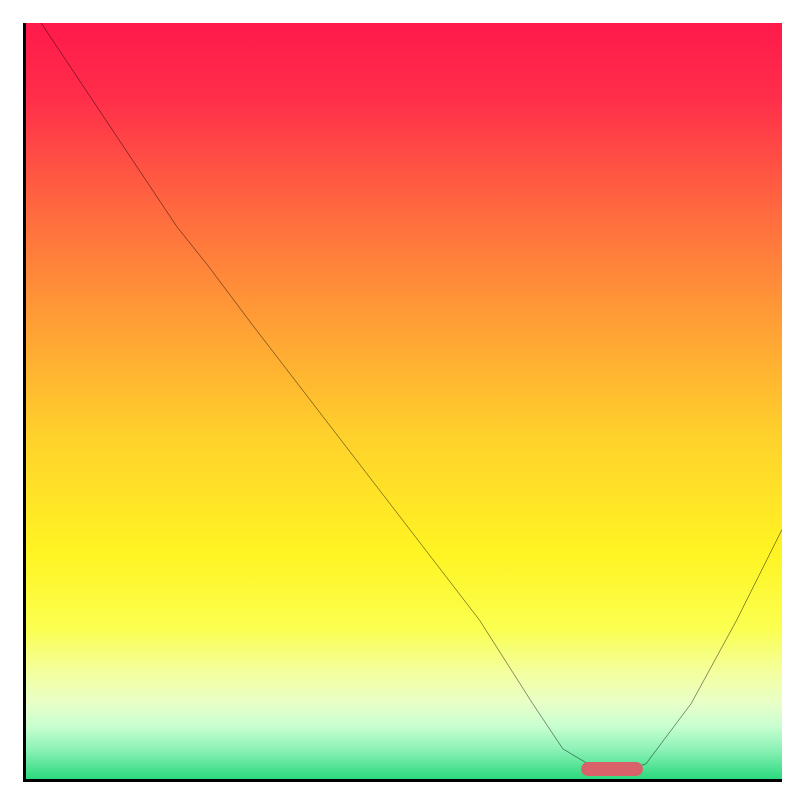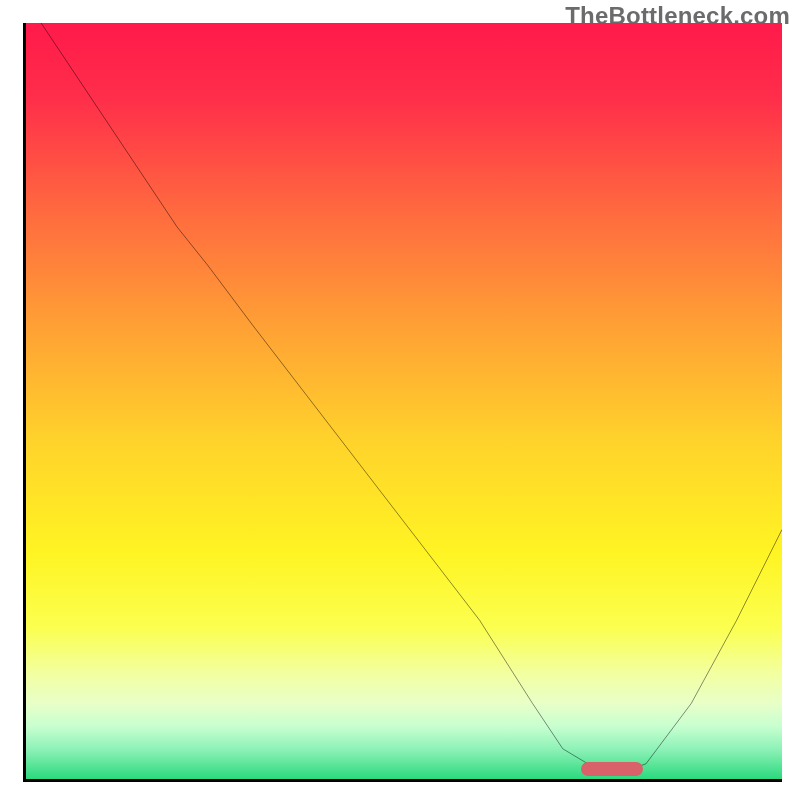--- a/index.html
+++ b/index.html
@@ -49,21 +49,20 @@
     height: 14px;
     border-radius: 8px;
     background: #d9616a;
     transform: translate(-50%, -50%);
   }
 </style>
 </head>
 <body>
 
 <div class="canvas">
-  <div class="watermark">TheBottleneck.com</div>
 
   <div class="plot-area">
     <svg class="gradient" viewBox="0 0 100 100" preserveAspectRatio="none">
       <defs>
         <linearGradient id="bg-grad" x1="0" y1="0" x2="0" y2="1">
             <stop offset="0%" stop-color="#ff1a4b"></stop>
             <stop offset="10%" stop-color="#ff2e4a"></stop>
             <stop offset="25%" stop-color="#ff6a3f"></stop>
             <stop offset="40%" stop-color="#ffa035"></stop>
             <stop offset="55.00000000000001%" stop-color="#ffd22b"></stop>

